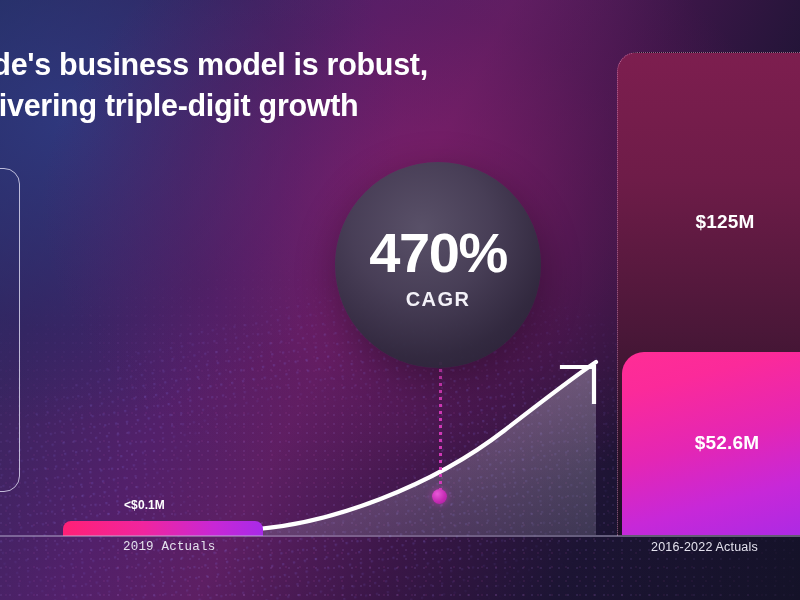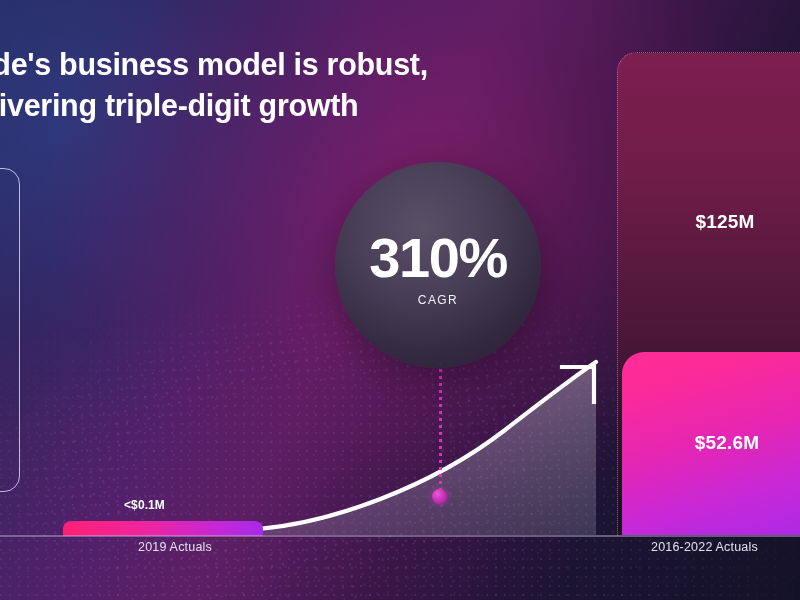--- a/index.html
+++ b/index.html
@@ -86,38 +86,38 @@
   }
   
   .axis{
     position:absolute;left:0;top:535px;width:800px;height:1.5px;
     background:rgba(190,185,215,0.45);
   }
   
   .cat{
     position:absolute;top:540px;color:#e4e2ee;font-size:12.5px;letter-spacing:0.2px;
   }
-  .cat.left{left:138px;}
+  .cat.left{left:123px;font-family:Liberation Mono, monospace;}
   .cat.right{left:651px;}
   
   .curve-wrap{position:absolute;left:0;top:0;width:800px;height:600px;pointer-events:none;}
   
   .cagr{
     position:absolute;left:335px;top:162px;width:206px;height:206px;
     border-radius:50%;
     background:radial-gradient(circle at 42% 32%, rgba(88,82,104,0.97) 0%, rgba(70,64,86,0.95) 38%, rgba(48,42,62,0.94) 70%, rgba(36,30,50,0.93) 100%);
     box-shadow:0 10px 40px rgba(0,0,0,0.33);
     display:flex;flex-direction:column;align-items:center;justify-content:center;
   }
   .cagr .pct{
     color:#ffffff;font-size:56px;font-weight:700;letter-spacing:-1.4px;
     line-height:1;margin-top:6px;
   }
   .cagr .sub{
-    color:#f3f1f8;font-size:12px;font-weight:400;letter-spacing:1.4px;margin-top:7px;
+    color:#f3f1f8;font-size:20px;font-weight:700;letter-spacing:1.4px;margin-top:7px;
   }
   
   .connector{
     position:absolute;left:438.5px;top:362px;width:3px;height:131px;
     background-image:linear-gradient(180deg, rgba(214,58,186,0.95) 48%, rgba(0,0,0,0) 0%);
     background-size:3px 7px;background-repeat:repeat-y;
   }
   .node-dot{
     position:absolute;left:432px;top:489px;width:15px;height:15px;border-radius:50%;
     background:radial-gradient(circle at 36% 32%, #e95ad8 0%, #c62bb4 55%, #a31e99 100%);
@@ -163,17 +163,17 @@
 
   <div class="axis"></div>
 
   <div class="cat left">2019 Actuals</div>
   <div class="cat right">2016-2022 Actuals</div>
 
   <div class="connector"></div>
   <div class="node-dot"></div>
 
   <div class="cagr">
-    <div class="pct">310%</div>
+    <div class="pct">470%</div>
     <div class="sub">CAGR</div>
   </div>
 
 </div>
 
 </body></html>

